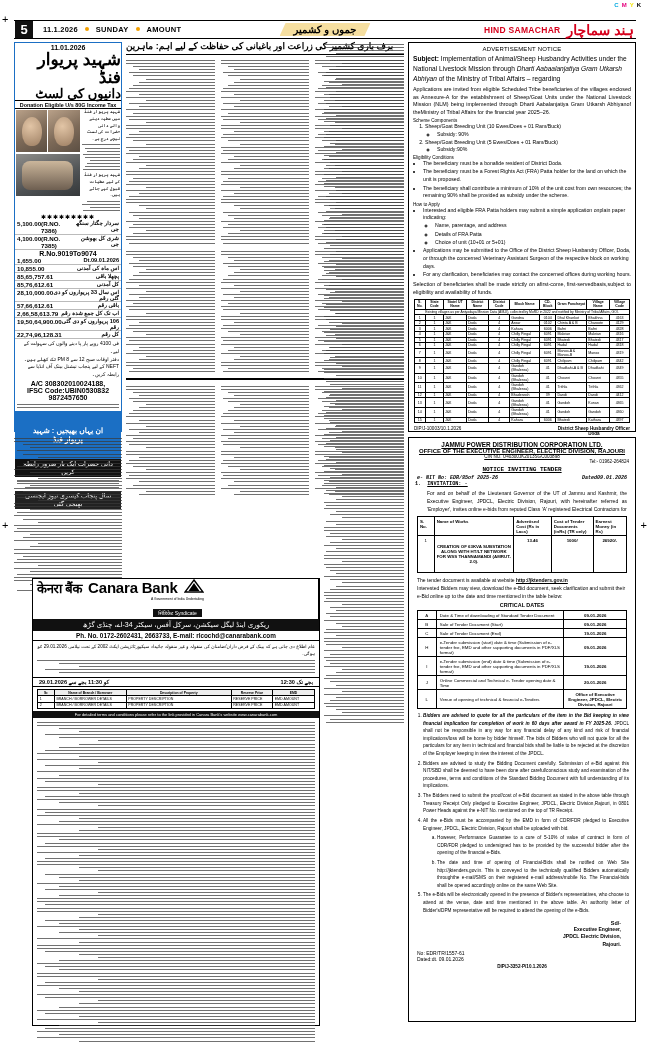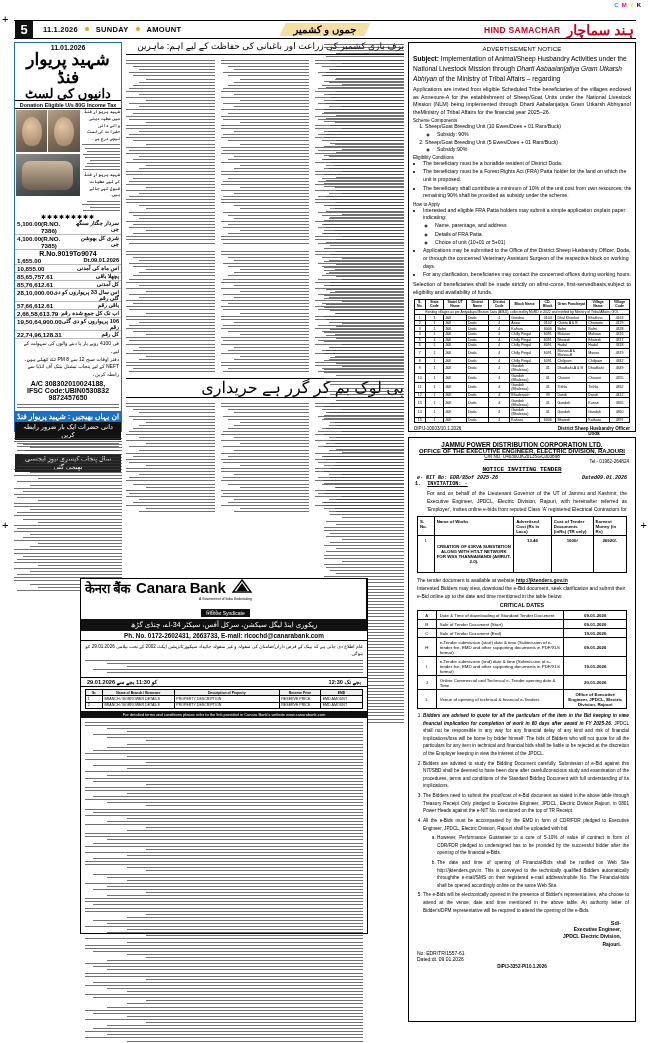--- a/index.html
+++ b/index.html
@@ -54,41 +54,41 @@
     display:block; height:1px; background:#3a3a3a; margin:2.1px 0; opacity:.72;
   }
   .ur-lines i:nth-child(3n){ width:92%; }
   .ur-lines i:nth-child(4n){ width:85%; }
   .ur-lines i:nth-child(5n){ width:97%; }
   .ur-lines i:nth-child(7n){ width:78%; }
 
   
   #left-ad { left:14px; top:42px; width:108px; height:390px; border:1.2px solid #1b6fc4; }
   .la-date { text-align:center; font-size:7px; font-weight:bold; padding:1px 0 0; }
-  .la-title-ur { direction:rtl; text-align:center; font-weight:bold; line-height:1.05; }
+  .la-title-ur { direction:rtl; font-weight:bold; line-height:1.05; }
   .la-t1 { font-size:17px; }
   .la-t2 { font-size:13px; }
   .la-80g { text-align:center; font-size:5.4px; font-weight:bold; border-top:1px solid #000;border-bottom:1px solid #000; padding:.5px 0; }
   .photos { display:flex; gap:1px; padding:1px; }
   .ph { background:linear-gradient(150deg,#b9a189,#7d6a58 55%,#5c4f43); flex:1; height:42px; position:relative; overflow:hidden;}
   .ph::after{content:"";position:absolute;left:18%;top:16%;width:64%;height:70%;border-radius:50% 50% 44% 44%;background:radial-gradient(circle at 42% 32%,#e2c5a6,#9d7f63);}
   .ph2{ background:linear-gradient(160deg,#8e8d8a,#4f5254 60%,#35383a);} 
   .ph2::after{left:10%;width:80%;border-radius:8px;background:linear-gradient(180deg,#cbb69b,#6e5f51);}
   .la-side { font-size:4.4px; direction:rtl; line-height:1.5; padding:0 1px;}
   .stars { text-align:center; font-size:6px; letter-spacing:1px; }
   .amt-row { display:flex; justify-content:space-between; font-size:6.2px; font-weight:bold; padding:0 2px; border-bottom:.4px solid #bbb;}
   .amt-row .lbl { direction:rtl; font-size:5.6px; }
   .amt-big { text-align:center; font-size:7px; font-weight:bold; }
   .la-note { font-size:5px; direction:rtl; line-height:1.55; padding:1px 2px; }
   .la-ifsc { text-align:center; font-weight:bold; font-size:7px; }
-  .la-strip { background:#1b6fc4; color:#fff; text-align:center; font-size:7.5px; font-weight:bold; direction:rtl; padding:1px; }
+  .la-strip { background:#1b6fc4; color:#fff; text-align:center; font-size:7.5px; font-weight:bold; direction:rtl; padding:15px; }
   .la-strip2 { background:#111; color:#fff; text-align:center; font-size:6.5px; direction:rtl; padding:1px; }
 
   
-  .hl-ur { direction:rtl; text-align:right; font-weight:normal; line-height:1.1; }
+  .hl-ur { direction:rtl; text-align:left; font-weight:bold; line-height:1.1; }
 
   
   .newscol { font-size:5px; }
 
   
   #ad-notice { left:408px; top:42px; width:228px; height:390px; }
   .an-title { text-align:center; font-size:6px; letter-spacing:.2px; margin:3px 0 2px; }
   .an-sub { font-size:6.6px; line-height:1.5; padding:0 4px; }
   .an-sub em { font-style:italic; }
   .an-body { font-size:5.4px; line-height:1.45; text-align:justify; padding:2px 4px 0; }
@@ -127,21 +127,21 @@
   table.cd-tbl td.k { width:9%; text-align:center; }
   table.cd-tbl td.d { width:30%; text-align:center; font-weight:bold;}
   .jp-ol { margin:3px 0 0; padding-left:14px; font-size:4.7px; line-height:1.62; text-align:justify; padding-right:6px;}
   .jp-ol li { margin-bottom:2px; }
   .jp-ol b { font-weight:bold; font-style:italic;}
   .jp-sub { list-style:lower-alpha; padding-left:14px; margin:2px 0 0;}
   .jp-sd { text-align:right; font-size:5.4px; font-weight:bold; padding:4px 14px 0;}
   .jp-sign { text-align:right; font-size:5px; font-weight:bold; padding:0 14px; line-height:1.45;}
 
   
-  #canara { left:32px; top:578px; width:288px; height:356px;margin-left:48px; }
+  #canara { left:32px; top:578px; width:288px; height:448px; }
   .cb-head { display:flex; height:40px; }
   .cb-logo { flex:1; border-right:1px solid #000; display:flex; flex-direction:column; justify-content:center; padding-left:4px;}
   .cb-hin { font-size:13px; font-weight:bold; letter-spacing:-.3px; }
   .cb-en { font-size:15px; font-weight:bold; letter-spacing:-.2px; }
   .cb-tag { font-size:3.4px; text-align:center; }
   .cb-syn { display:inline-block; background:#111; color:#fff; font-size:5px; padding:1px 5px; margin-top:1px;}
   .cb-auc { width:108px; background:#111; color:#fff; display:flex; flex-direction:column; align-items:center; justify-content:center; font-weight:bold; font-size:13px; line-height:1.1;}
   .cb-ur { background:#111; color:#fff; text-align:center; direction:rtl; font-size:7px; padding:2px;}
   .cb-ph { text-align:center; font-size:6.4px; font-weight:bold; padding:1px; border-bottom:1px solid #000;}
   .cb-urtext { direction:rtl; font-size:4.6px; line-height:1.6; padding:2px 4px; text-align:justify;}
@@ -591,21 +591,20 @@
           <i></i>
           <i></i>
           <i></i>
           <i></i>
           <i></i>
           <i></i>
       </div>
     </div>
 
     <div style="border-top:1px solid #000;border-bottom:1px solid #000;margin-top:4px;display:flex;gap:6px;">
-      <div style="flex:1;" class="hl-ur">پی لوک بم کر گرر ہے حریداری</div>
     </div>
 
     <div style="display:flex; gap:6px; margin-top:3px;">
       <div style="flex:1;" class="newscol ur-lines">
         <i></i>
           <i></i>
           <i></i>
           <i></i>
           <i></i>
           <i></i>

